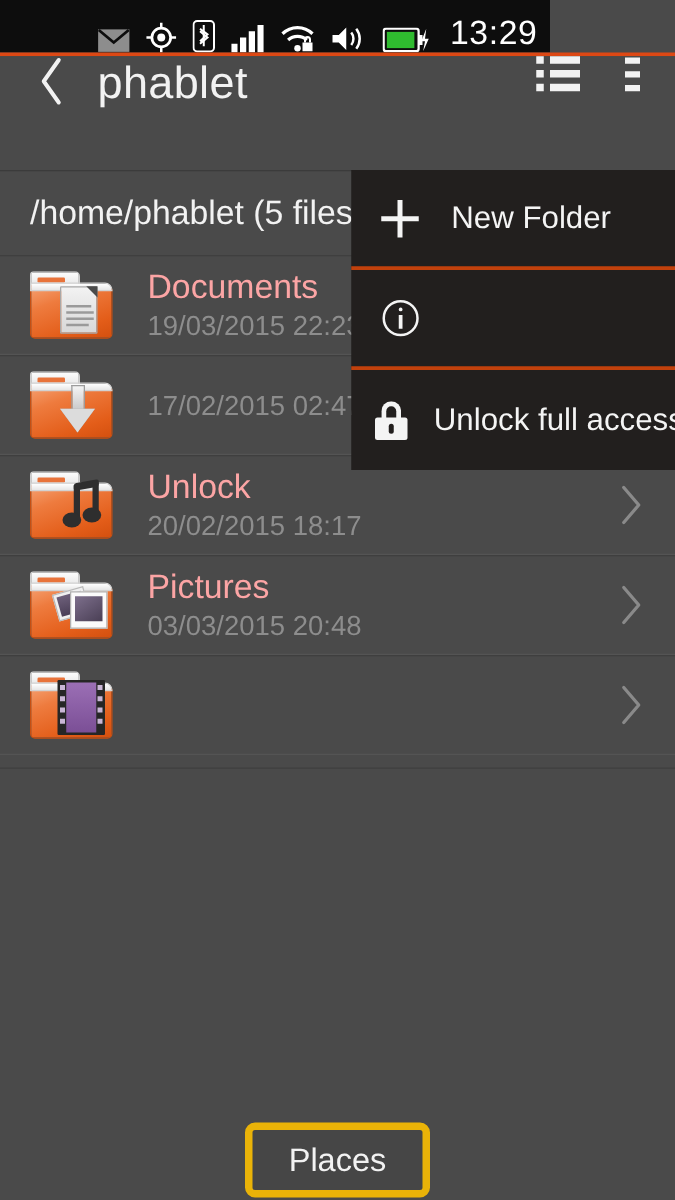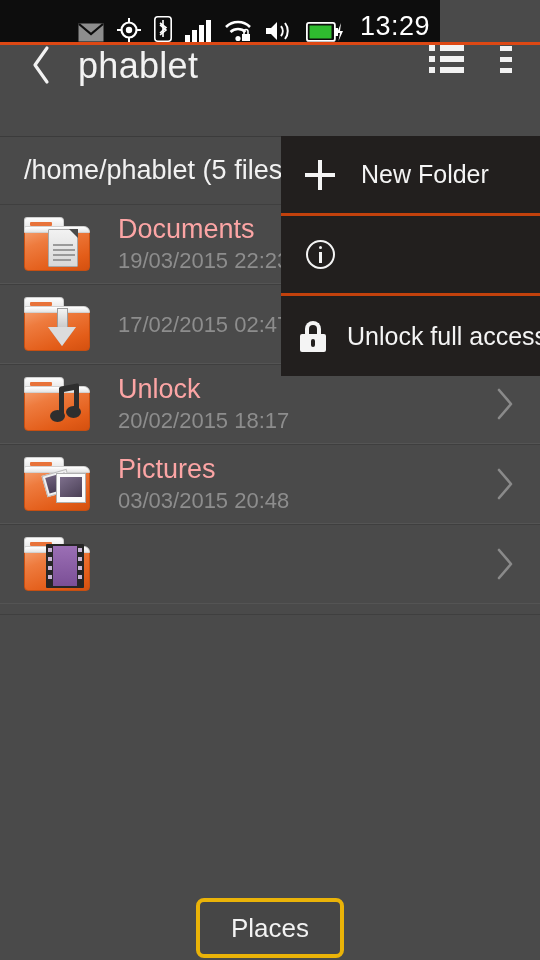--- a/index.html
+++ b/index.html
@@ -211,21 +211,21 @@
   }
 
   
   .bottombar {
     position: absolute; left: 0; bottom: 0; width: 540px; height: 62px;
     display: flex; align-items: flex-start; justify-content: center;
     background: #4a4a4a;
   }
   .places-btn {
     width: 148px; height: 60px;
-    border: 4px solid #eab308; border-radius: 8px;
+    border: 6px solid #eab308; border-radius: 8px;
     background: #464646;
     color: #f2f2f2; font-size: 26px; font-weight: 300;
     display: flex; align-items: center; justify-content: center;
   }
   .emptyarea {
     position: absolute; left: 0; top: 614px; width: 540px; height: 346px;
     background: #4a4a4a; border-top: 1px solid #3f3f3f;
   }
 </style>
 </head>

